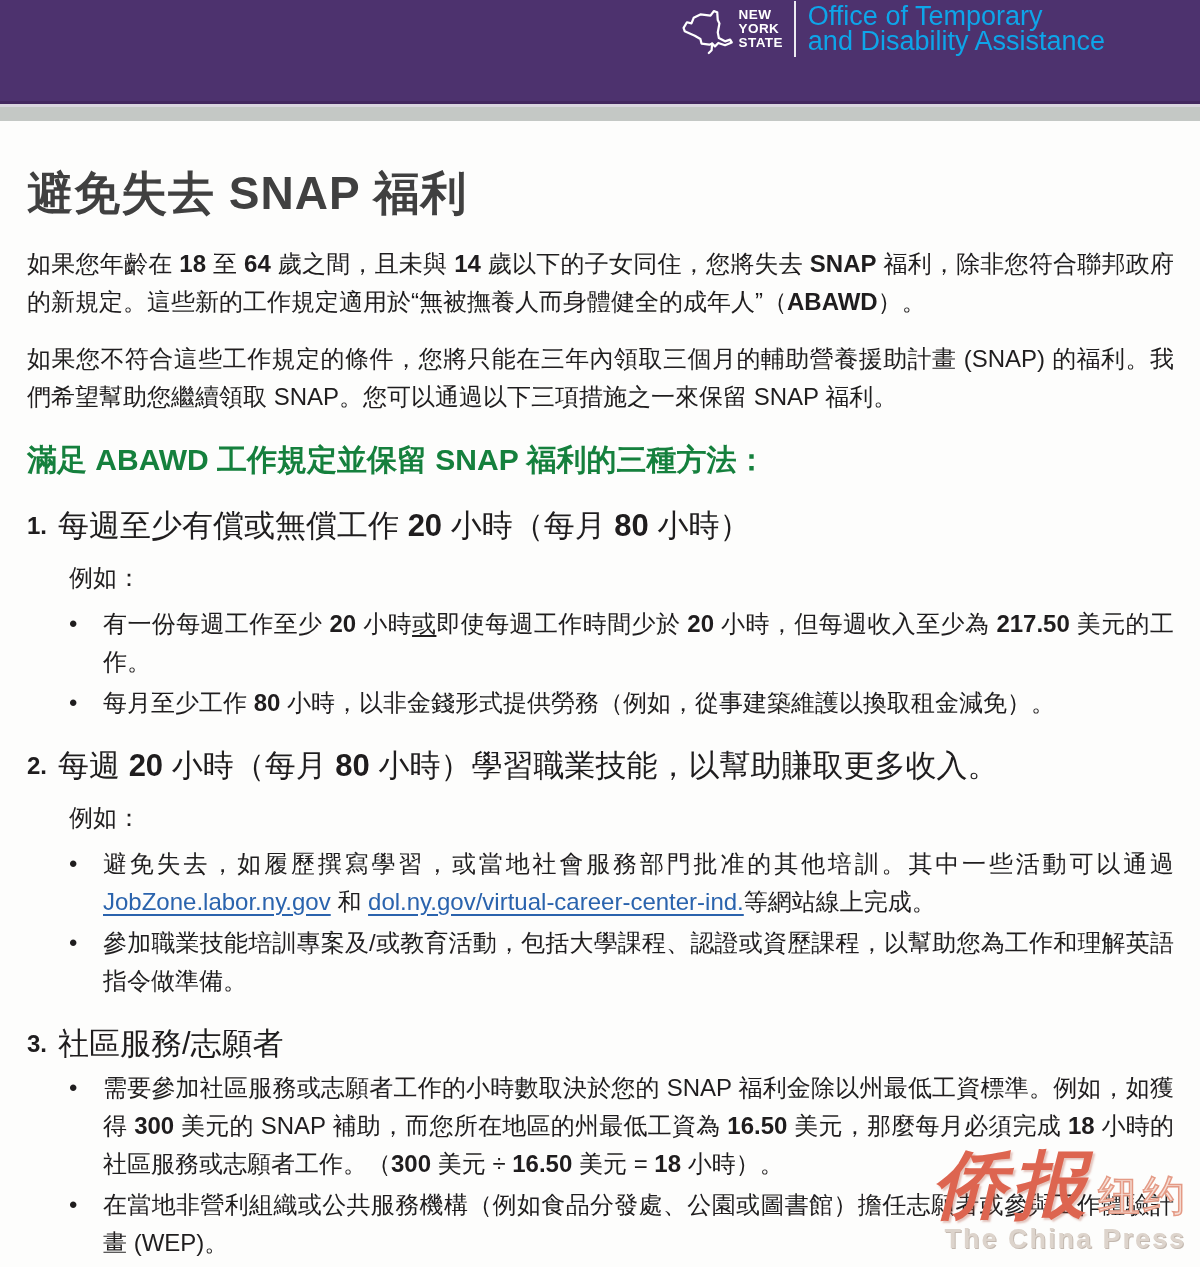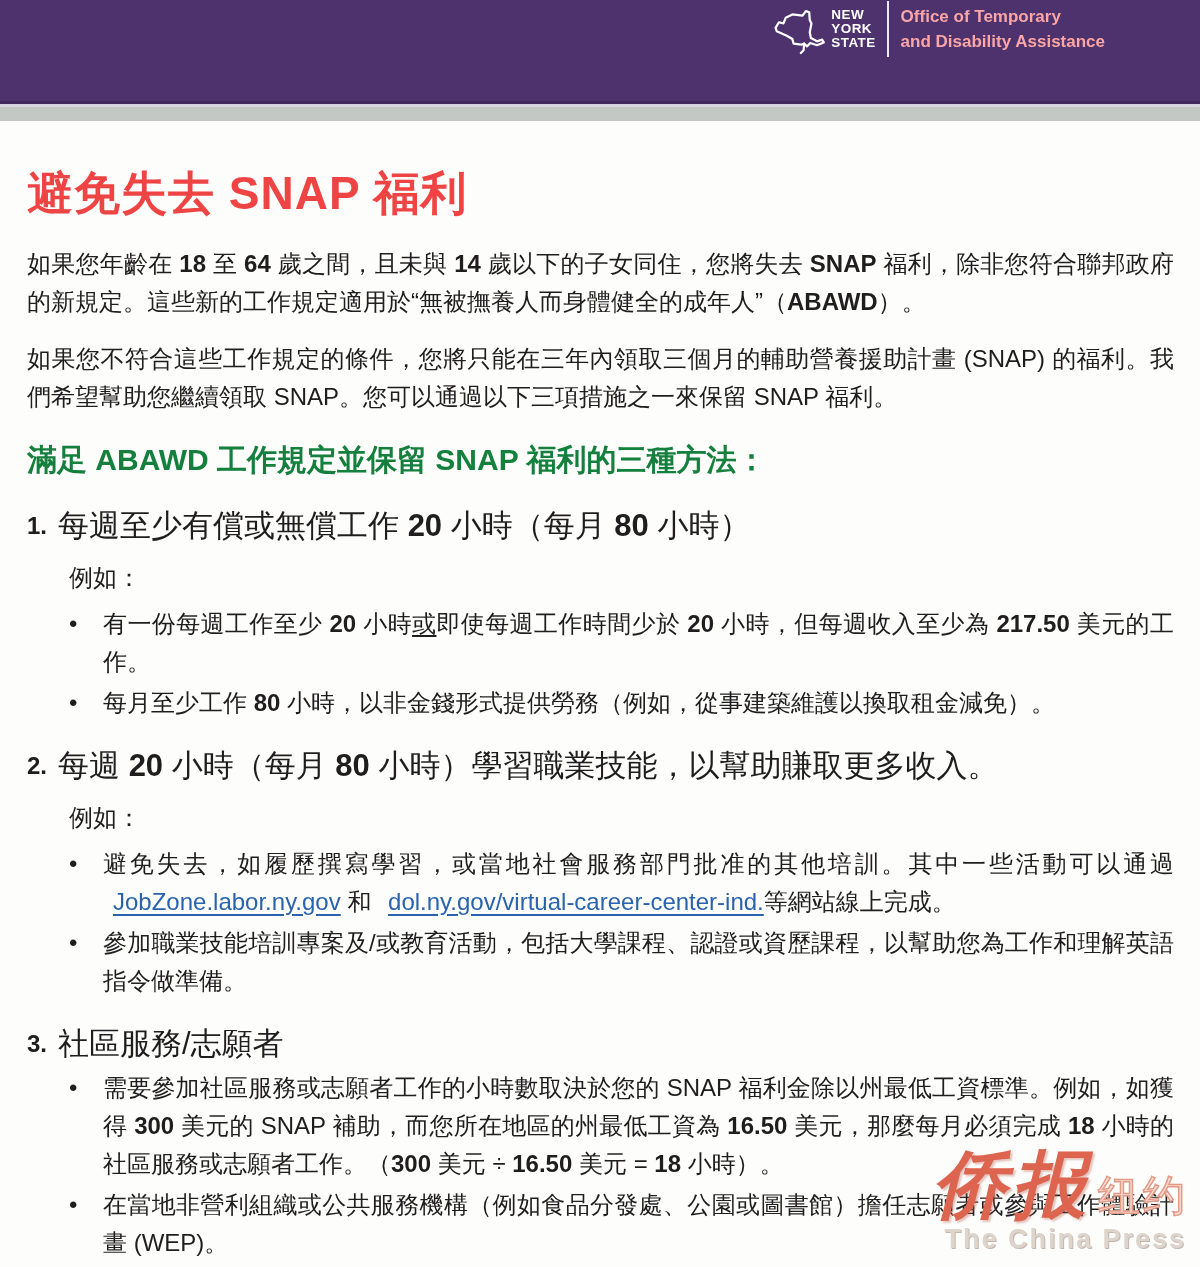--- a/index.html
+++ b/index.html
@@ -19,42 +19,42 @@
     padding-left:21px;
   }
   .strip { height:17px; background:#c4c8c5; border-top:3px solid #d9d5de; }
   .brand { display:flex; align-items:center; }
   .ny-shape { width:56px; height:58px; display:block; }
   .nys-text {
     color:#fff; font-weight:bold; font-size:13.5px; line-height:14px;
     letter-spacing:.4px; margin-left:5px; text-transform:uppercase;
   }
   .vrule { width:2px; height:56px; background:#ffffff; opacity:.9; margin:0 12px 0 11px; }
-  .office-text { color:#fca5a5; font-weight:bold; font-size:17px; line-height:25px; }
+  .office-text { color:#0ea5e9; font-weight:normal; font-size:27px; line-height:25px; }
 
   
   .content { padding:24px 26px 0 27px; }
-  h1 { font-size:46px; font-weight:bold; letter-spacing:1px; margin:18px 0 20px; color:#ef4444; }
+  h1 { font-size:46px; font-weight:bold; letter-spacing:1px; margin:18px 0 20px; color:#404040; }
   .para { font-size:24px; line-height:38px; margin-bottom:19px; text-align:justify; }
   h2 { font-size:30px; font-weight:bold; margin:24px 0 26px; color:#15803d; }
 
   .item { margin-bottom:25px; }
   .item-row { display:flex; }
   .num { width:31px; flex:0 0 31px; font-weight:bold; font-size:24px; line-height:38px; }
   .item-body { flex:1; }
   .item-heading { font-size:31px; line-height:38px; }
   .example { font-size:24px; line-height:38px; margin:14px 0 8px 11px; }
   .bullets { margin-left:11px; }
   .bullet-row { display:flex; margin-top:3px; }
   .dot { width:34px; flex:0 0 34px; font-size:24px; line-height:38px; }
   .bullet-text { flex:1; font-size:24px; line-height:38px; text-align:justify; }
 
   .b { font-weight:bold; }
   .u { text-decoration:underline; text-underline-offset:3px; }
-  .link { color:#2a63ad; text-decoration:underline; text-underline-offset:4px; cursor:pointer;margin-left:10px; }
+  .link { color:#2a63ad; text-decoration:underline; text-underline-offset:4px; cursor:pointer; }
 
   
   .watermark { position:absolute; right:12px; bottom:4px; text-align:right; line-height:1; pointer-events:none; }
   .wm-row { white-space:nowrap; }
   .wm-cn {
     font-size:74px; font-weight:bold; font-style:italic; color:#dd6550;
     letter-spacing:6px; text-shadow:2px 2px 2px rgba(180,90,70,.35);
   }
   .wm-ny {
     font-size:42px; font-weight:normal; color:#f6ded6;

